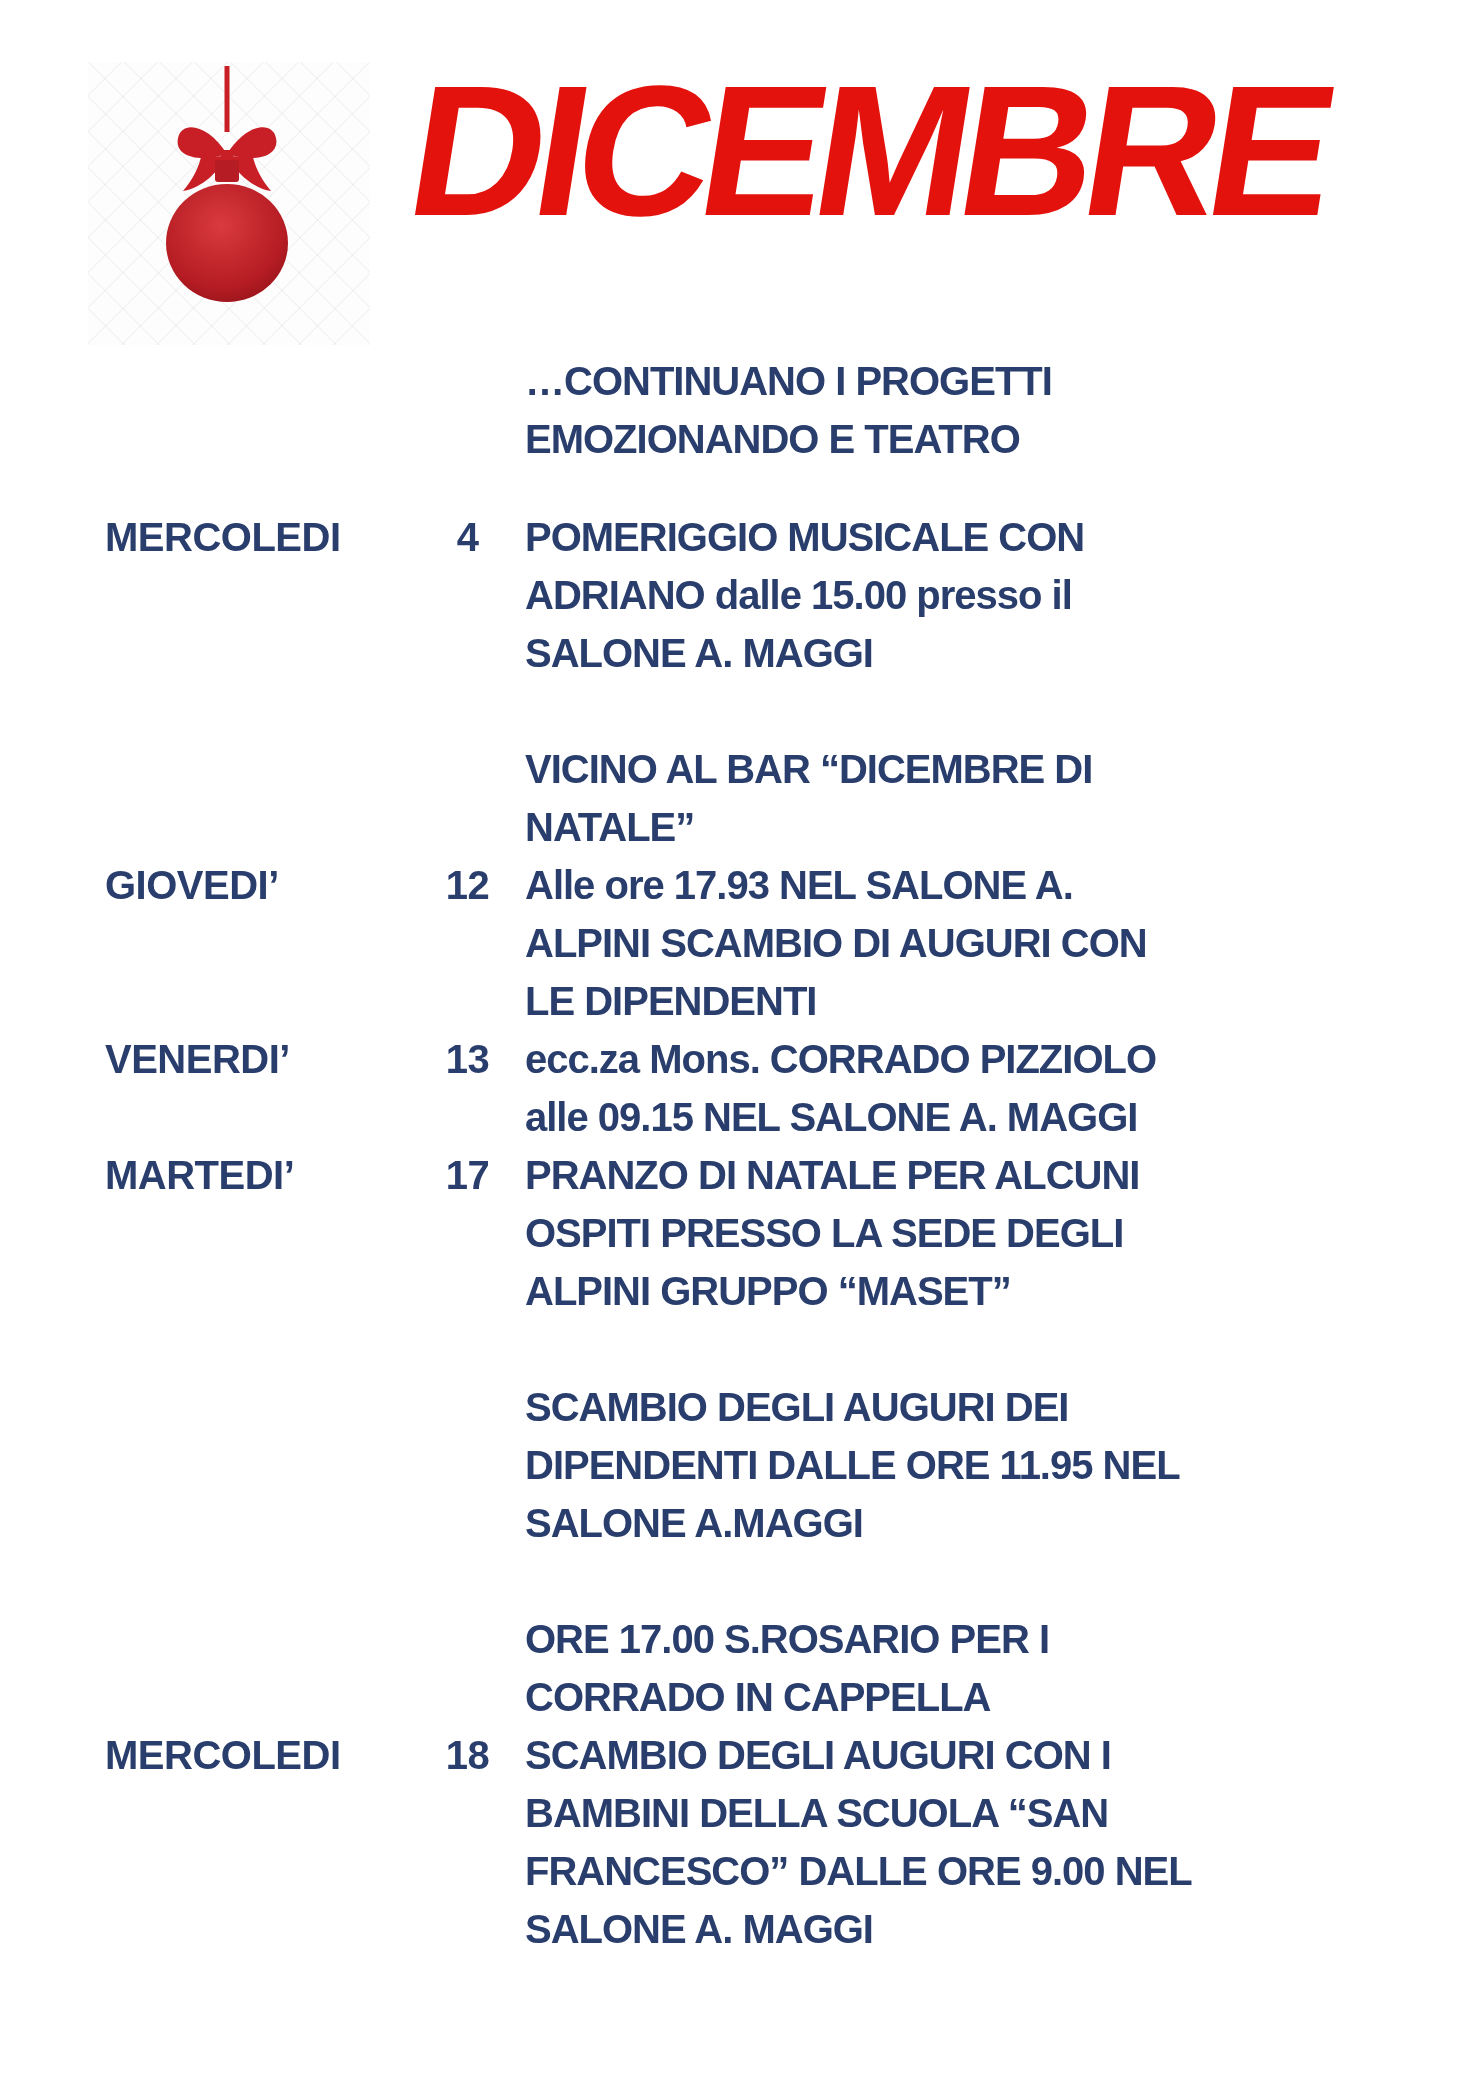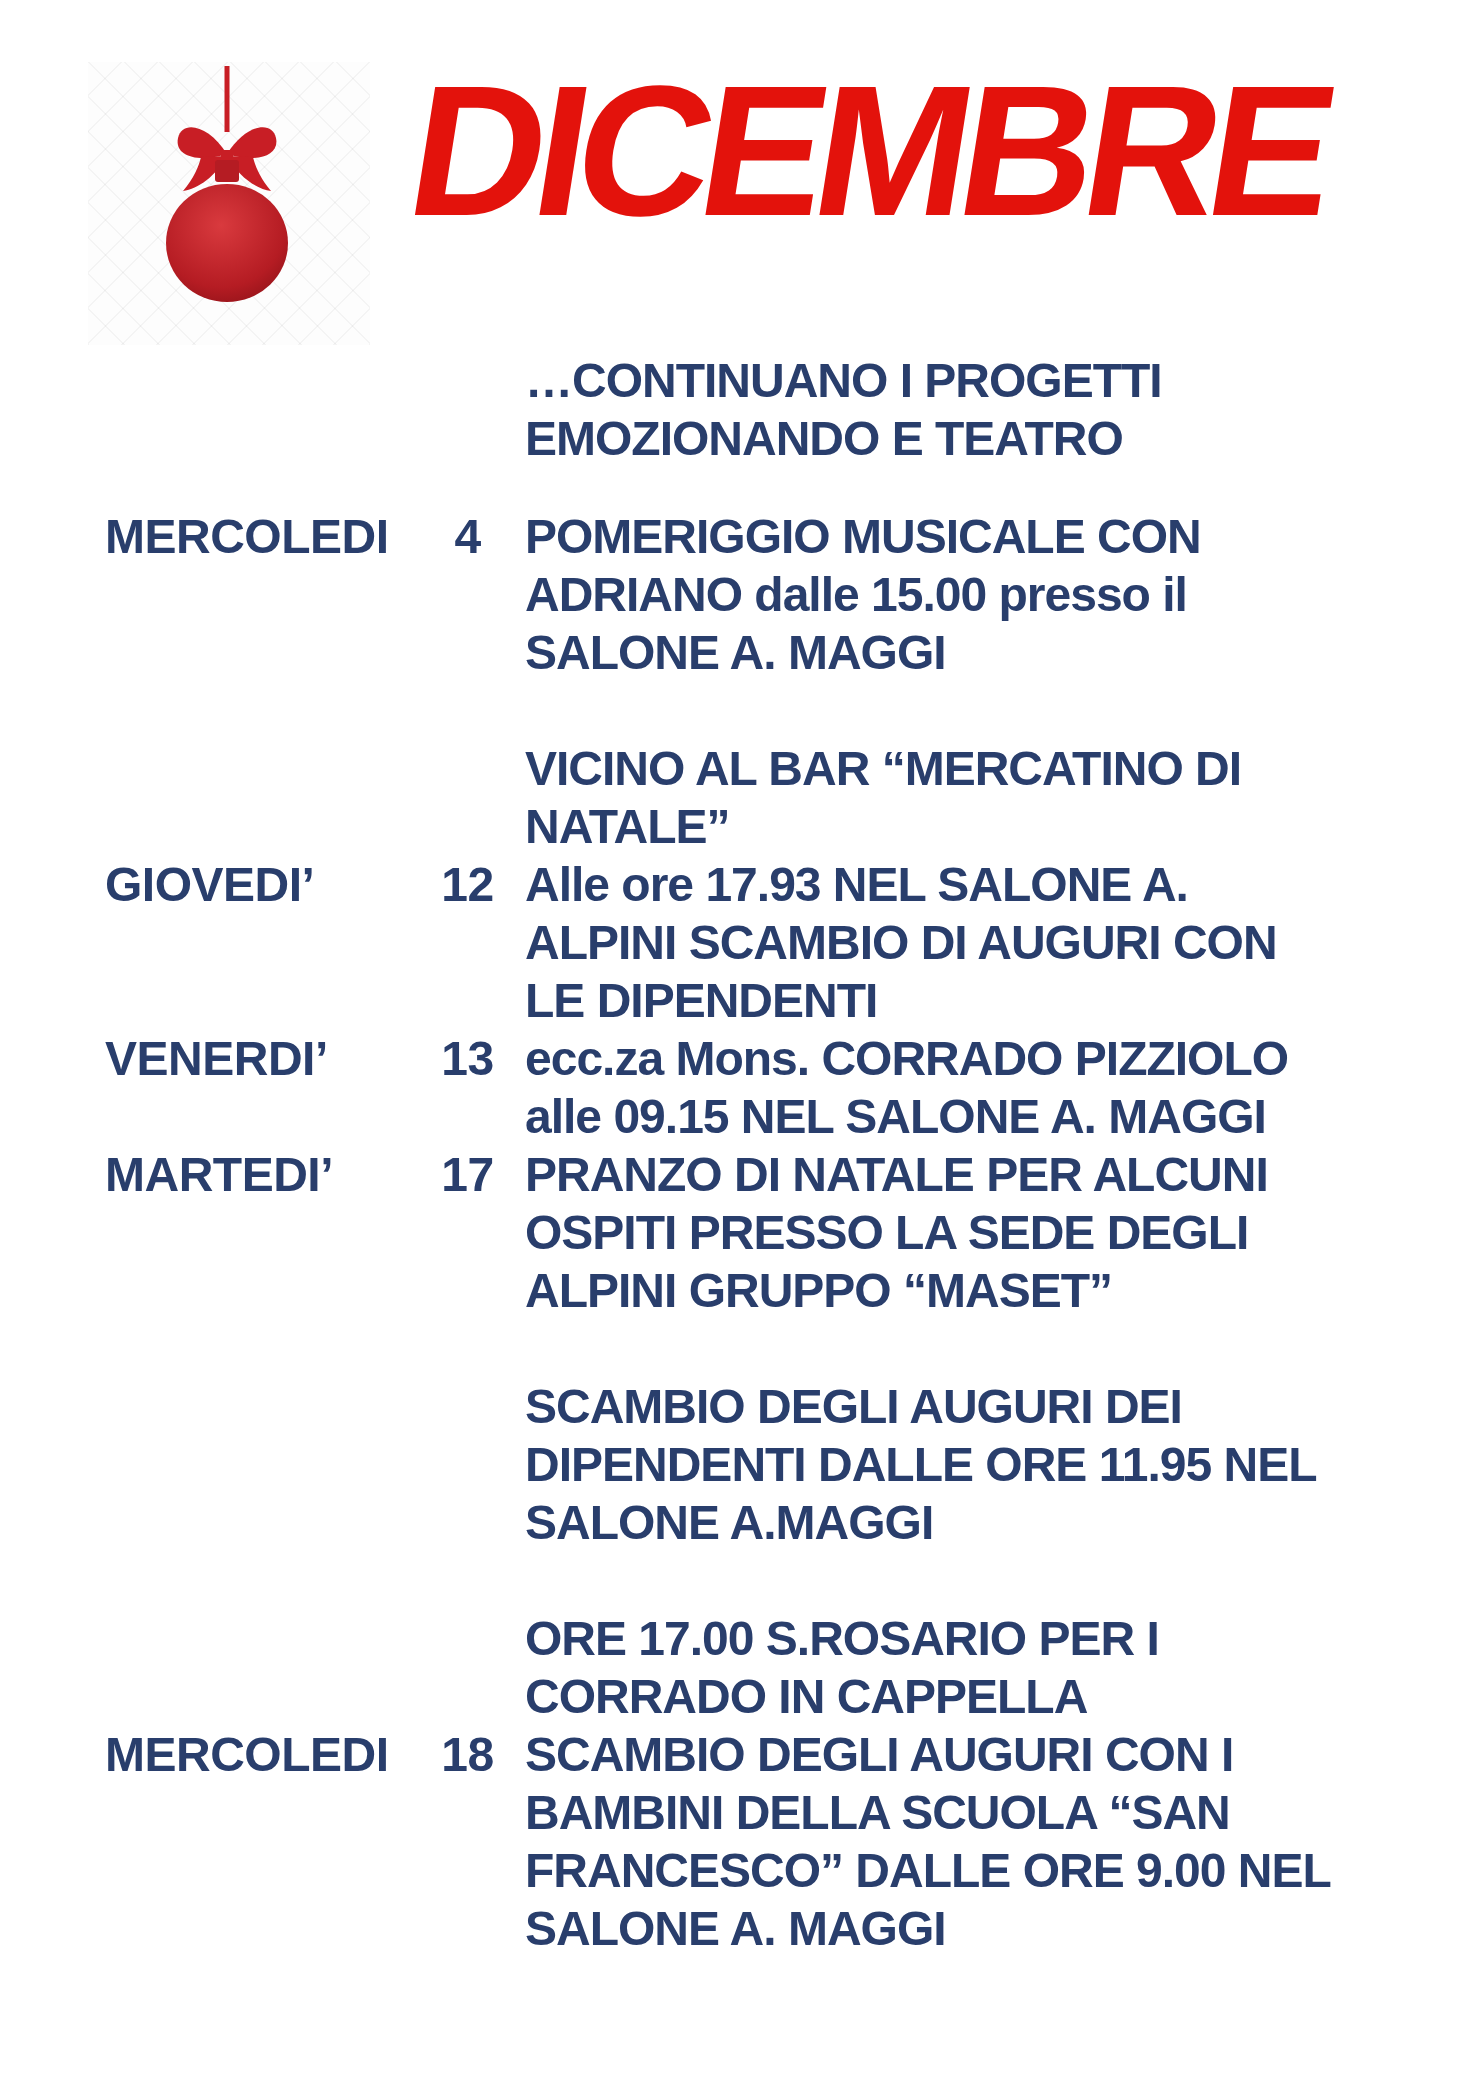--- a/index.html
+++ b/index.html
@@ -23,21 +23,21 @@
     position:absolute;left:398px;top:58px;
     font-size:186px;line-height:1;
     font-weight:bold;
     letter-spacing:-10px;
     color:#e3120c;
     transform:skewX(-9deg);
     transform-origin:left bottom;
     white-space:nowrap;
   }
   .content{position:absolute;left:0;top:352px;width:1480px;color:#293e6c;}
-  .row{display:flex;padding-left:105px;font-weight:bold;font-size:48px;line-height:58px;letter-spacing:-0.5px;}
+  .row{display:flex;padding-left:105px;font-weight:bold;font-size:40px;line-height:58px;letter-spacing:-0.5px;}
   .day{width:325px;white-space:nowrap;}
   .num{width:75px;text-align:center;}
   .desc{margin-left:20px;}
   .line{white-space:nowrap;letter-spacing:-1px;}
   .sp40{height:40px;}
   .sp58{height:58px;}
 </style>
 </head>
 <body>
 
@@ -92,21 +92,21 @@
         <div class="line">SALONE A. MAGGI</div>
       </div>
     </div>
 
     <div class="sp58"></div>
 
     <div class="row">
       <div class="day"></div>
       <div class="num"></div>
       <div class="desc">
-        <div class="line">VICINO AL BAR “MERCATINO DI</div>
+        <div class="line">VICINO AL BAR “DICEMBRE DI</div>
         <div class="line">NATALE”</div>
       </div>
     </div>
 
     <div class="row">
       <div class="day">GIOVEDI’</div>
       <div class="num">12</div>
       <div class="desc">
         <div class="line">Alle ore 17.93 NEL SALONE A.</div>
         <div class="line">ALPINI SCAMBIO DI AUGURI CON</div>

